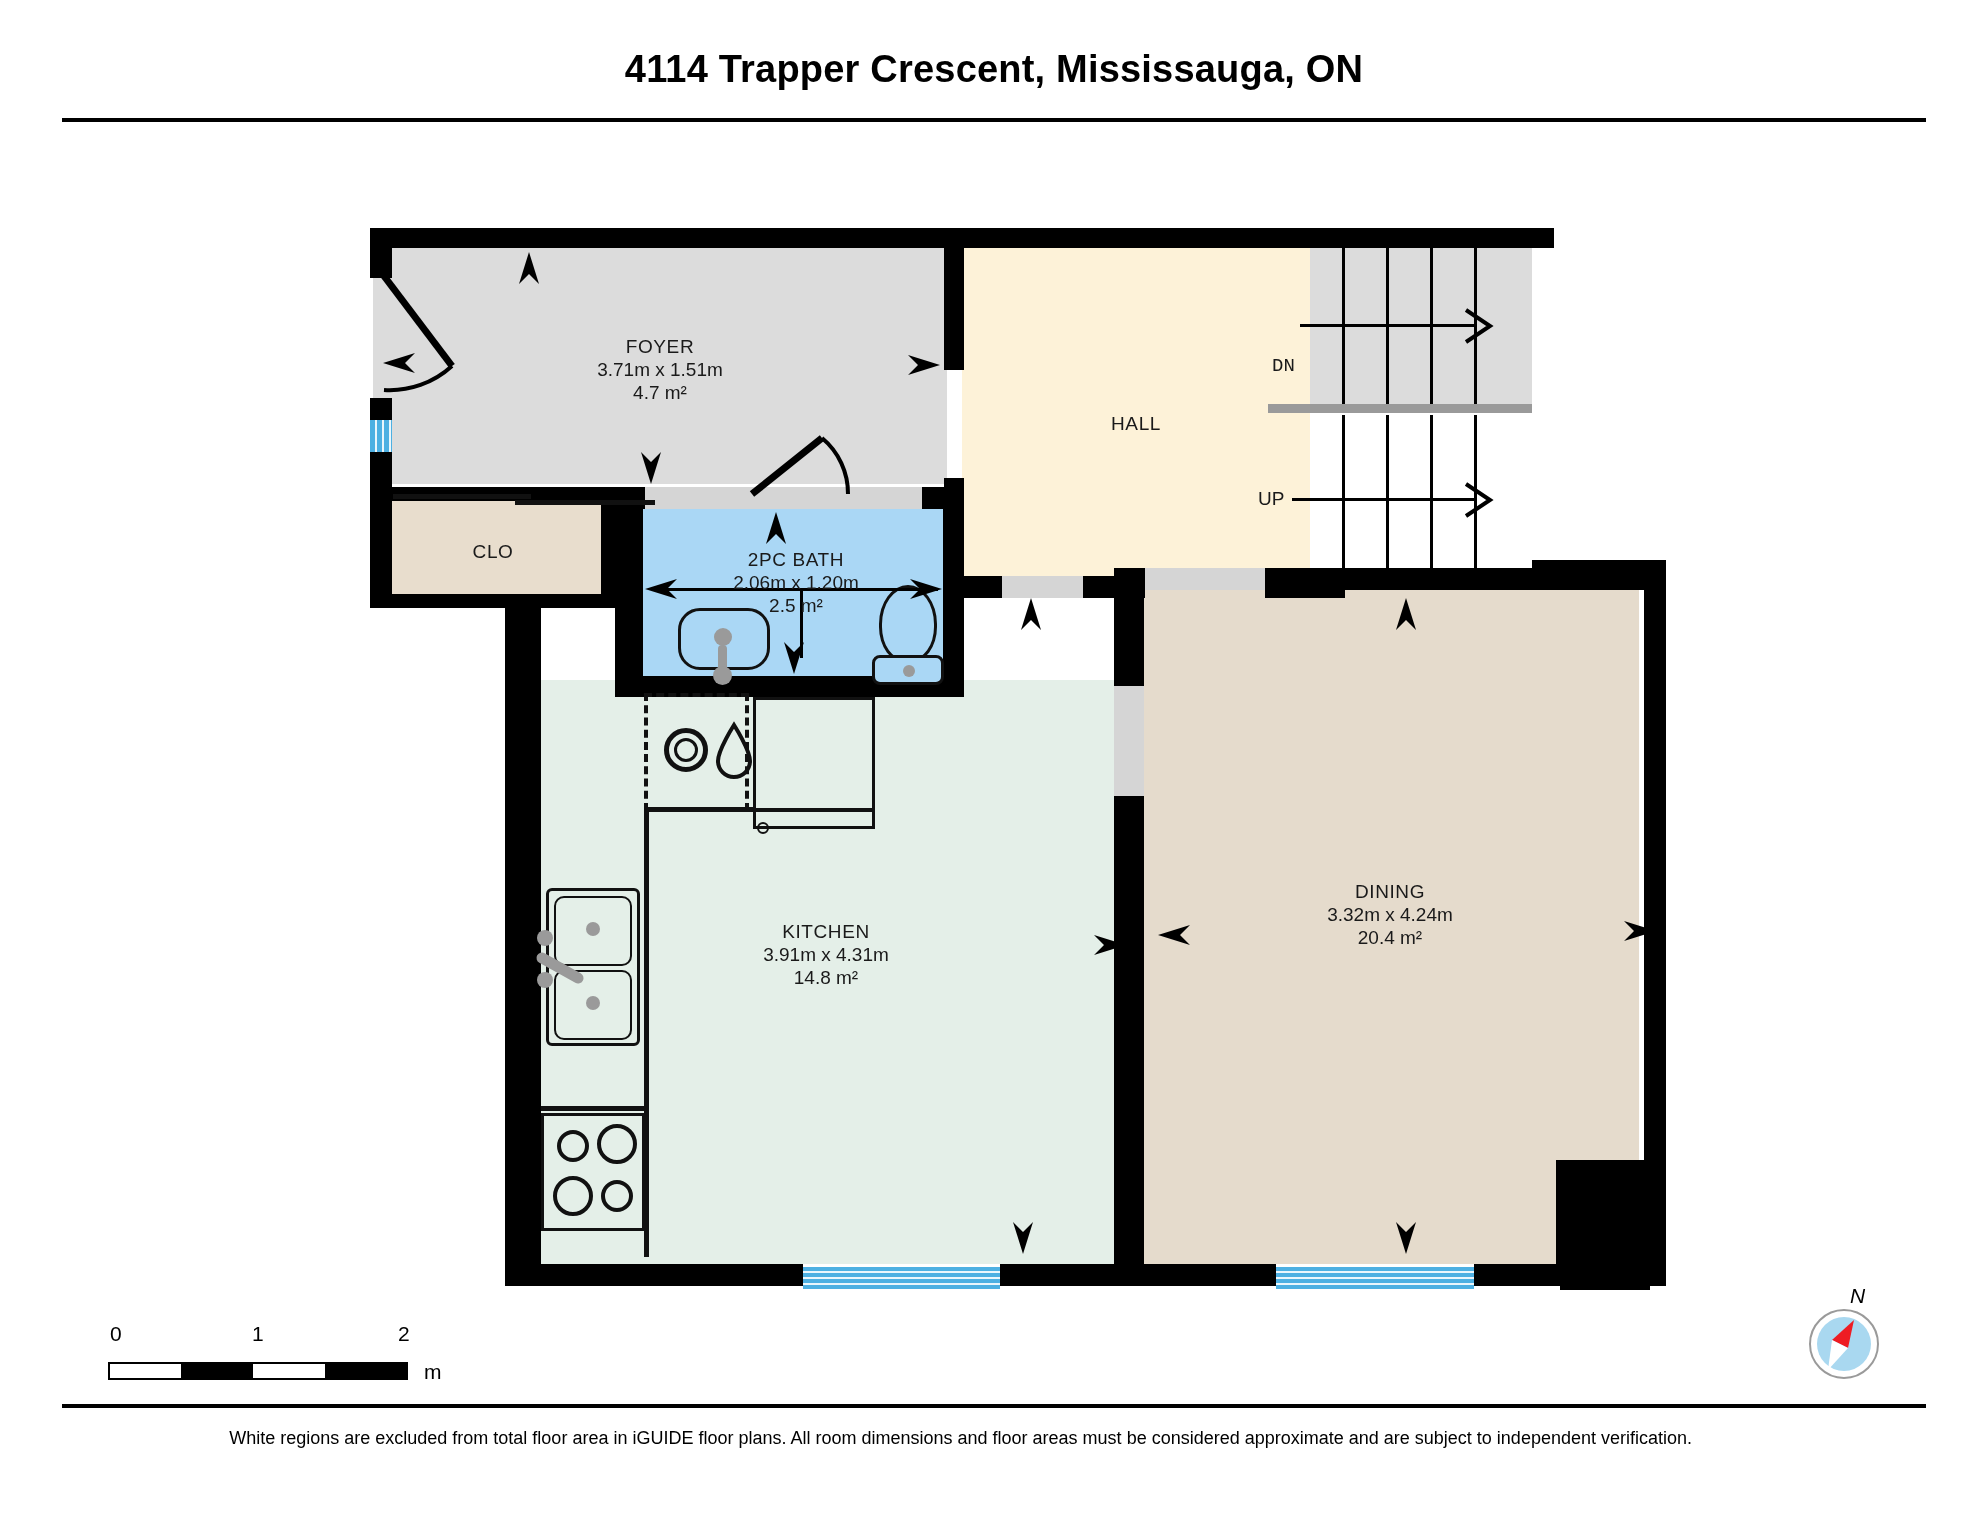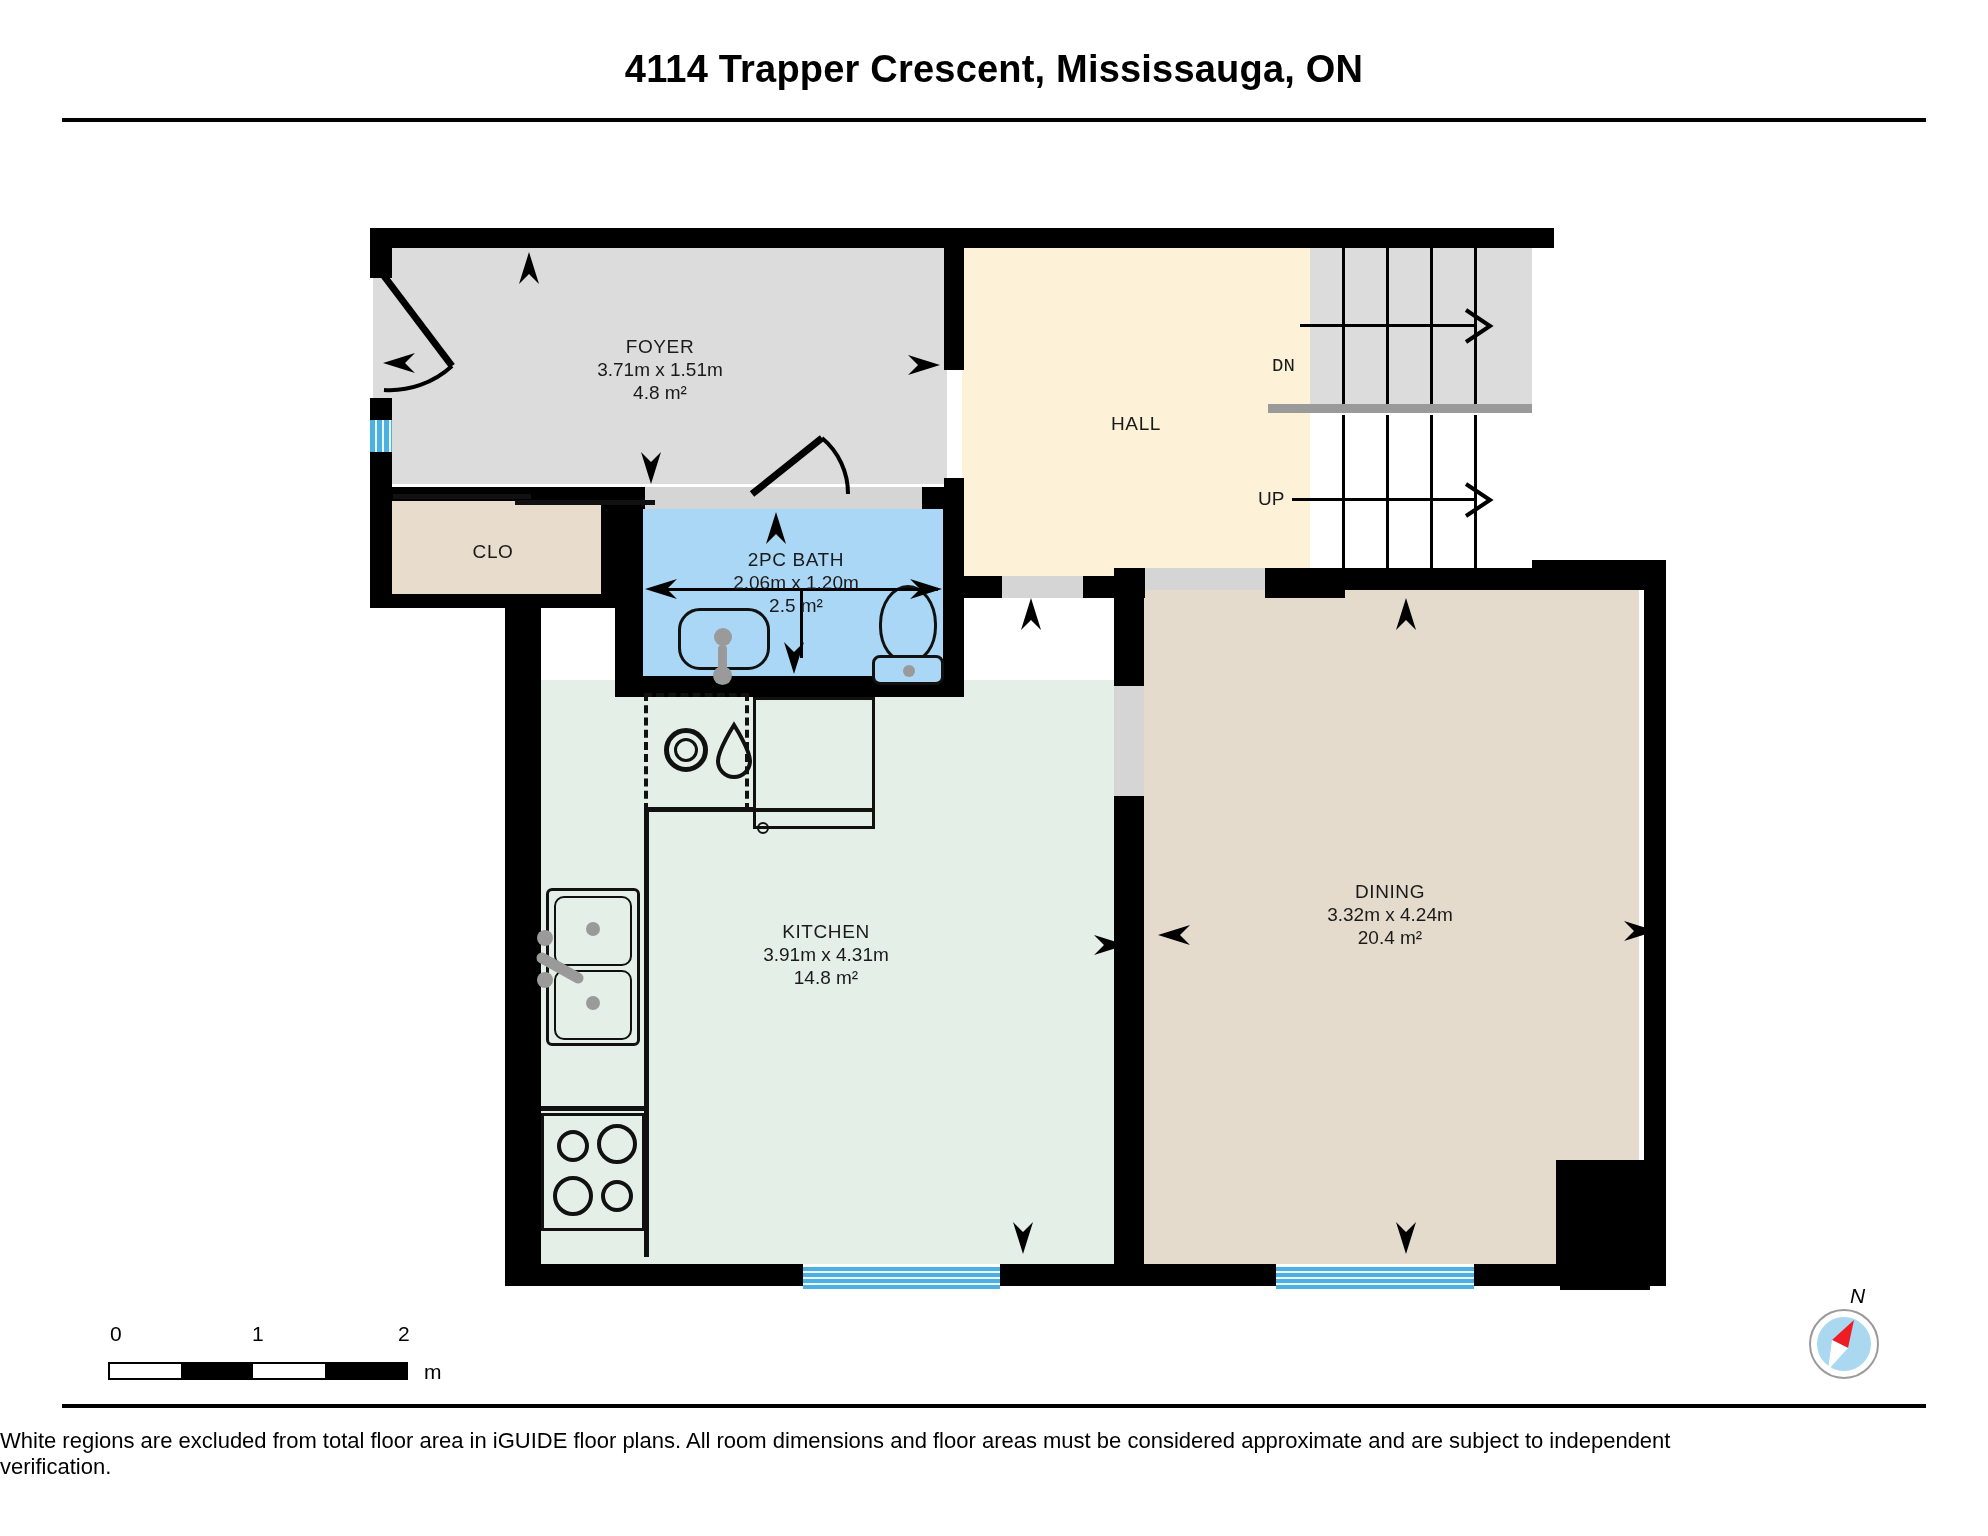--- a/index.html
+++ b/index.html
@@ -39,21 +39,21 @@
   .brd{border:3px solid #111;box-sizing:border-box;}
   .brd2{border:2px solid #111;box-sizing:border-box;}
 
   
   .scale{position:absolute;left:108px;top:1362px;width:300px;height:18px;border:2px solid #000;box-sizing:border-box;background:#fff;}
   .scale i{position:absolute;top:0;height:100%;background:#000;display:block;}
   .scale-num{position:absolute;font-size:21px;}
   .scale-m{position:absolute;left:424px;top:1360px;font-size:21px;}
 
   .prepared{position:absolute;left:0;top:1350px;width:1988px;text-align:center;font-size:19px;}
-  .disclaimer{position:absolute;left:0;top:1428px;width:1692px;text-align:left;font-size:22px;}
+  .disclaimer{position:absolute;left:0;top:1428px;width:1692px;text-align:right;font-size:18px;}
 
   
   .compass{position:absolute;left:1802px;top:1300px;width:84px;height:84px;}
 </style>
 </head>
 <body>
 
 <div id="page">
 
   <div class="title">4114 Trapper Crescent, Mississauga, ON</div>
@@ -252,21 +252,21 @@
     <svg class="fixture" style="left:1395px;top:1220px;" width="22" height="34" viewBox="0 0 22 34">
         <path d="M11 34 L1 2 L11 12 L21 2 Z" fill="#000"></path>
       </svg>
 
     <div class="fixture" style="left:660px;top:588px;width:278px;height:3px;background:#000;"></div>
     <div class="fixture" style="left:800px;top:588px;width:3px;height:70px;background:#000;"></div>
 
     <div class="lbl" style="left:540px;top:335px;width:240px;">
       <span class="nm">FOYER</span>
       <span class="dim">3.71m x 1.51m</span>
-      <span class="ar">4.8 m²</span>
+      <span class="ar">4.7 m²</span>
     </div>
 
     <div class="lbl" style="left:393px;top:540px;width:200px;">
       <span class="nm">CLO</span>
     </div>
 
     <div class="lbl" style="left:676px;top:548px;width:240px;">
       <span class="nm">2PC BATH</span>
       <span class="dim">2.06m x 1.20m</span>
       <span class="ar">2.5 m²</span>

